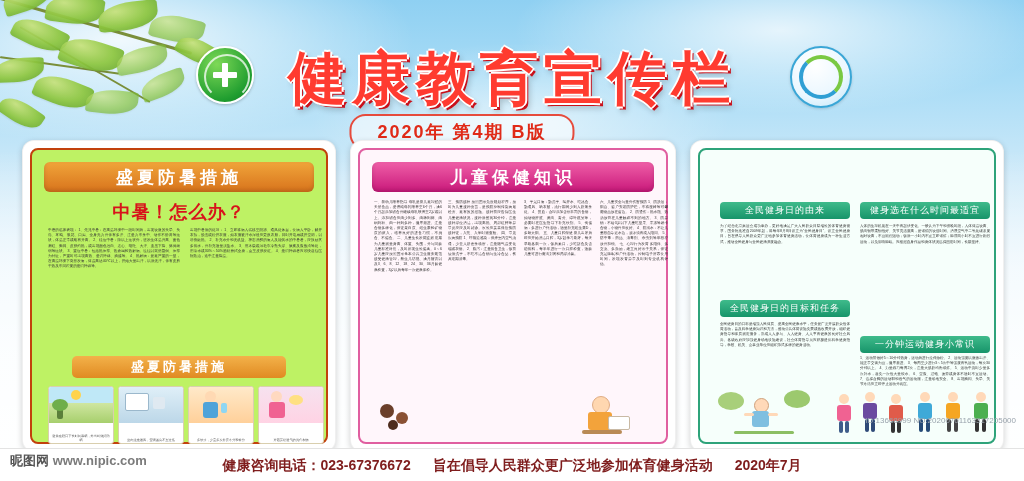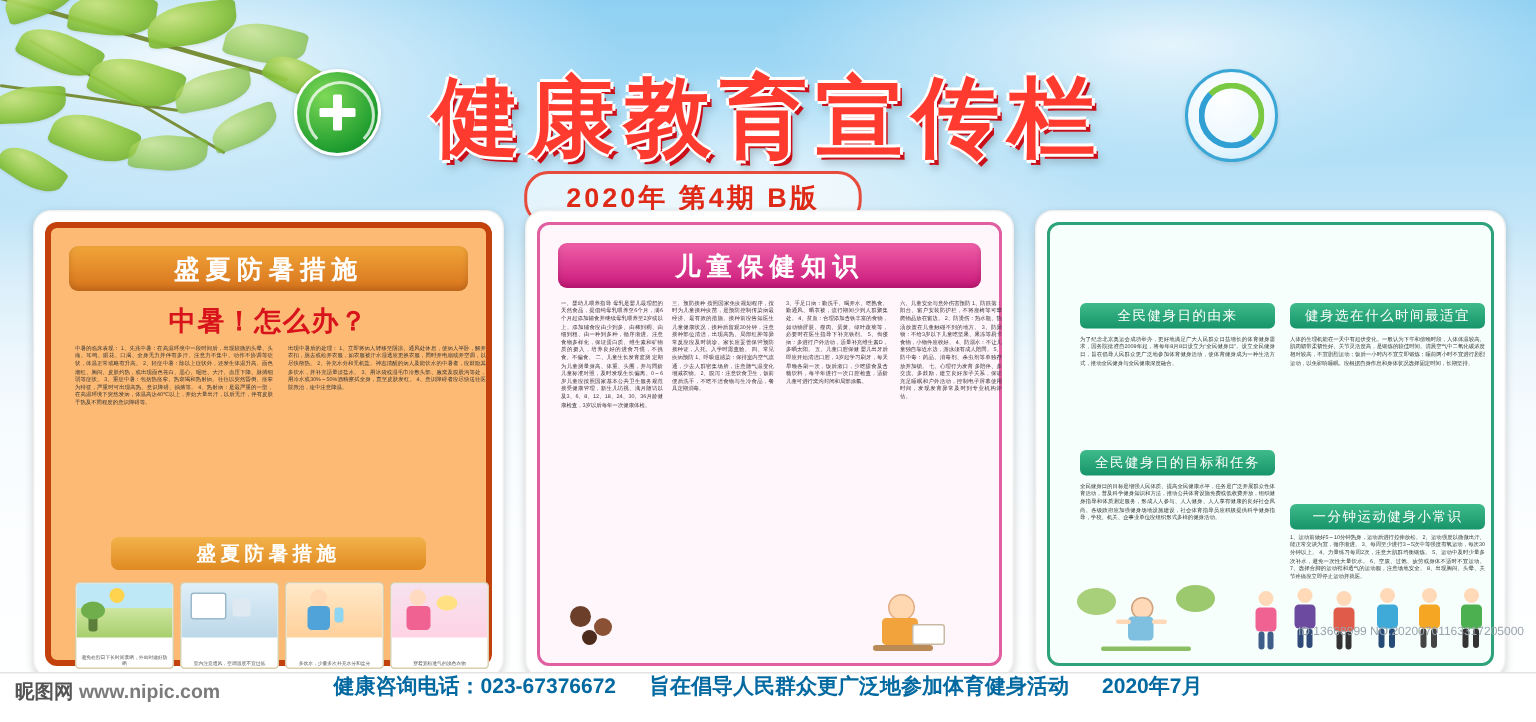--- a/index.html
+++ b/index.html
@@ -85,21 +85,21 @@
 
   
   .panel{
     position:absolute;background:#ffffff;border-radius:12px;
     box-shadow:0 2px 6px rgba(0,0,0,.18);
     border:1px solid rgba(0,0,0,.06);
     overflow:hidden;
   }
   .panel-inner{position:absolute;left:7px;top:7px;right:7px;bottom:7px;border-radius:8px;}
   .p1{left:22px;top:140px;width:312px;height:310px;}
-  .p1 .panel-inner{border:4px solid #c2410c;background:#fdba74;}
+  .p1 .panel-inner{border:2px solid #c2410c;background:#bef264;}
   .p2{left:350px;top:140px;width:324px;height:310px;}
   .p2 .panel-inner{border:2px solid #e05fa0;background:#fff6fb;}
   .p3{left:690px;top:140px;width:312px;height:310px;}
   .p3 .panel-inner{border:2px solid #2ea37a;background:#f6fffb;}
 
   .bar{
     position:absolute;left:12px;right:12px;top:12px;height:30px;border-radius:6px;
     display:flex;align-items:center;justify-content:center;
     color:#ffffff;font-size:17px;font-weight:bold;letter-spacing:4px;
     box-shadow:inset 0 -2px 4px rgba(0,0,0,.15);
@@ -178,22 +178,22 @@
   .torso{position:absolute;border-radius:3px;}
   .limb{position:absolute;border-radius:2px;}
 
   
   .footer{
     position:absolute;left:0;top:448px;width:1024px;height:33px;background:#ffffff;
     border-top:1px solid #e3e3e3;
   }
   .foot-text{
     position:absolute;left:0;top:0;width:1024px;height:33px;
-    display:flex;justify-content:center;gap:22px;
-    color:#0369a1;font-size:14px;font-weight:bold;
+    display:flex;align-items:center;justify-content:center;gap:22px;
+    color:#7f1d1d;font-size:14px;font-weight:bold;
   }
   .watermark{
     position:absolute;left:10px;top:452px;color:#7b7b7b;font-size:13px;font-weight:bold;
   }
   .watermark .cn{color:#555;}
   .idtag{
     position:absolute;right:8px;top:416px;color:#9aa4ad;font-size:8px;
   }
 </style>
 </head>

